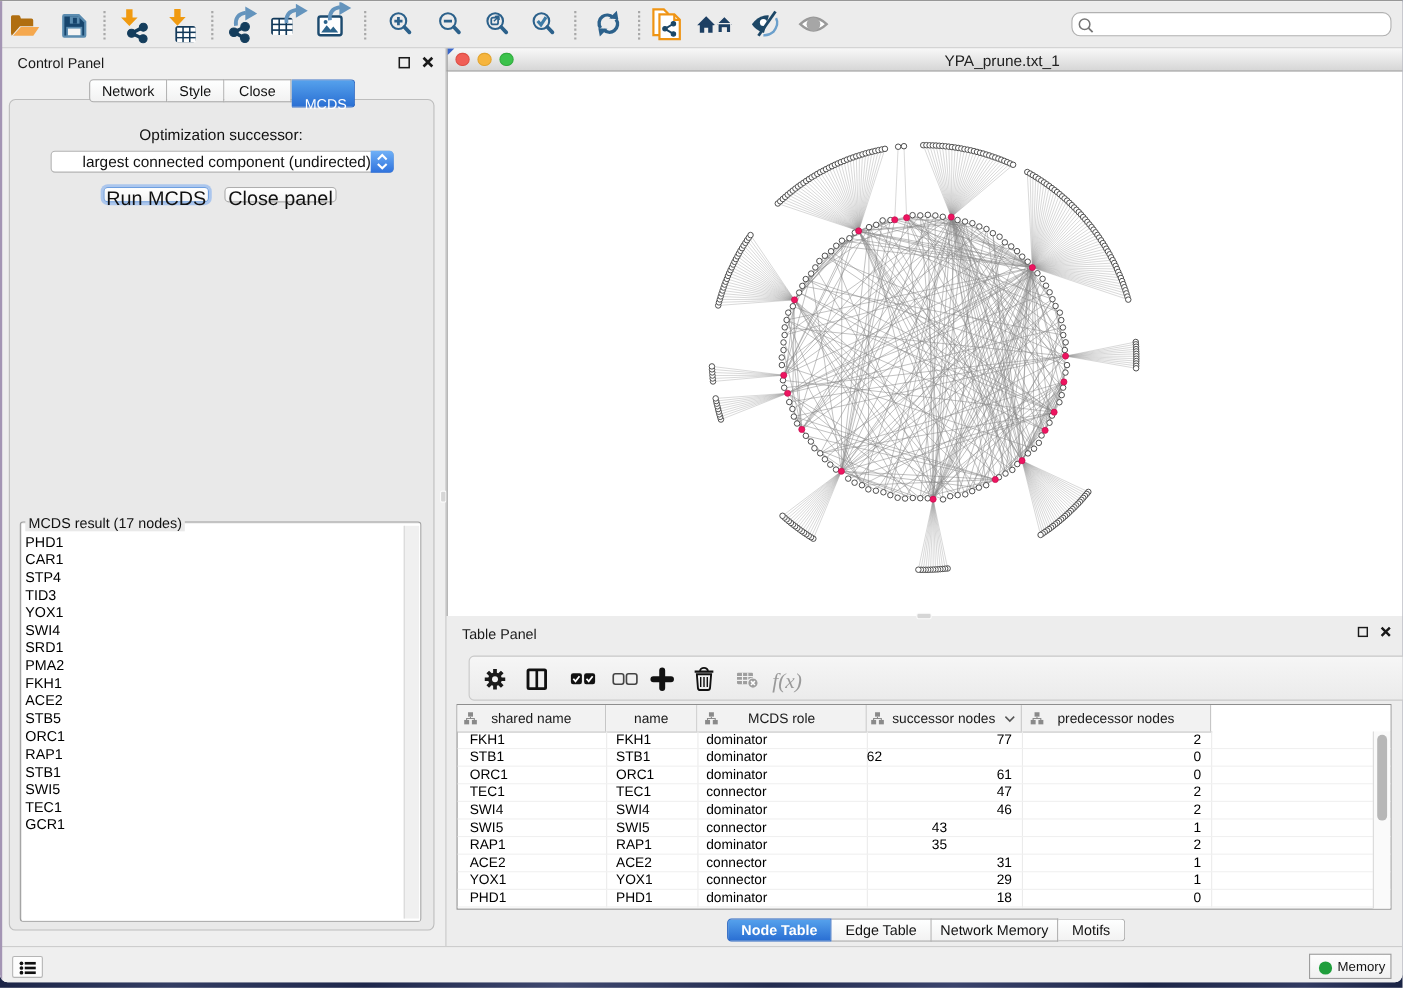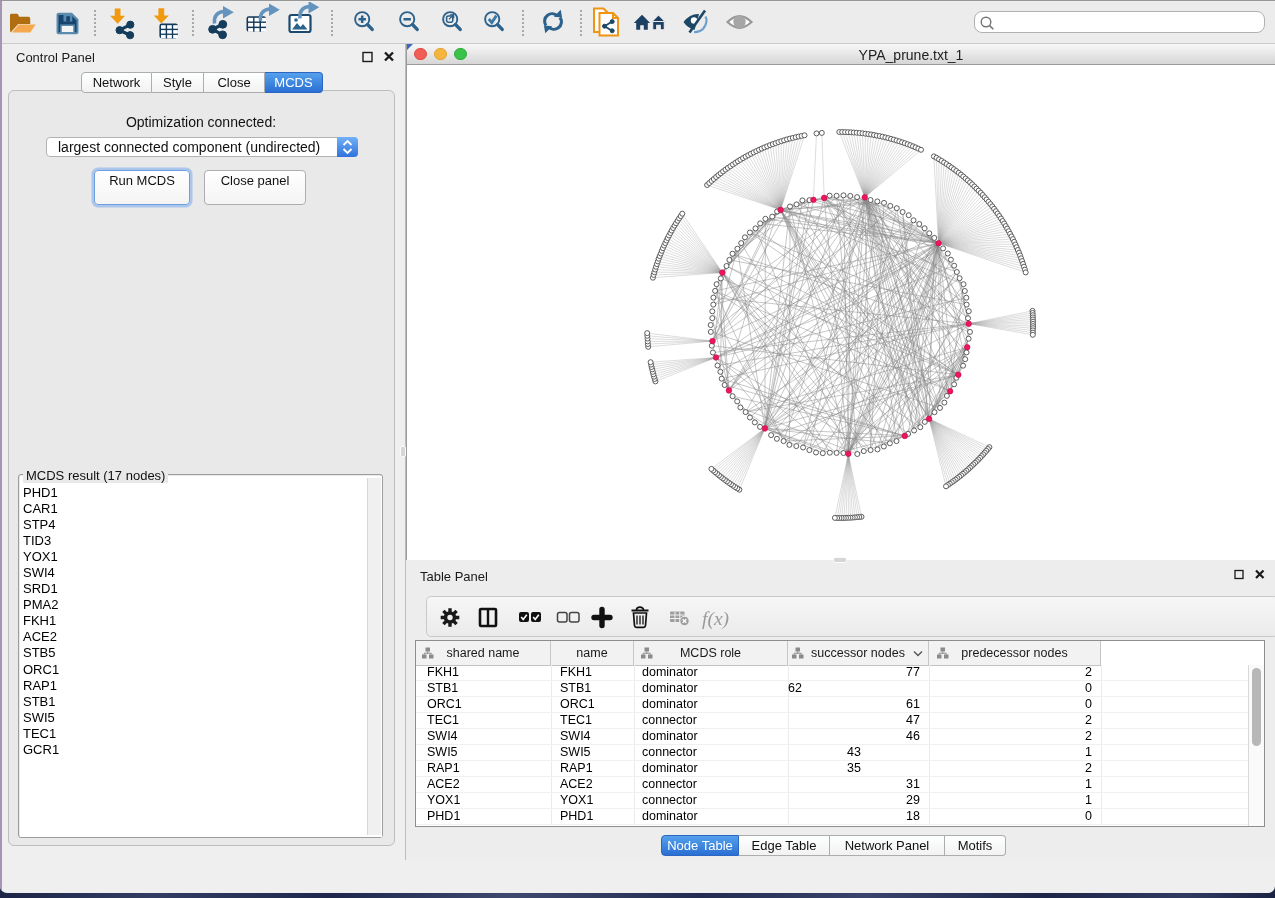--- a/index.html
+++ b/index.html
@@ -21,23 +21,23 @@
   
   #cpanel { position:absolute; left:2px; top:43px; width:402px; height:816px; background:#efefef; }
   #cpTitle { position:absolute; left:14px; top:6px; font-size:13px; color:#1a1a1a; }
   #cpBox { position:absolute; left:6px; top:46px; width:387px; height:756px; background:#e9e9e9; border:1px solid #bdbdbd; border-radius:6px; }
   .tabbar { position:absolute; height:21px; display:flex; font-size:13px; }
   .tab { height:21px; line-height:20px; padding:0 14px; background:linear-gradient(#feffff,#f2f2f2); border:1px solid #adadad; border-left:none; color:#111; text-align:center; }
   .tab.first { border-left:1px solid #adadad; border-radius:4px 0 0 4px; }
   .tab.last { border-radius:0 4px 4px 0; }
   .tab.sel { background:linear-gradient(#55a1ec,#2a6fd3); color:#fff; border-color:#2a66c2; }
   #optLabel { position:absolute; left:0; top:70px; width:398px; text-align:center; font-size:14px; color:#111; }
-  #combo { position:absolute; left:44px; top:93px; width:312px; height:20px; background:#fff; border:1px solid #b3b3b3; border-radius:4px; font-size:14px; line-height:19px; padding-left:11px; color:#111; }
+  #combo { position:absolute; left:44px; top:93px; width:312px; height:20px; background:#fff; border:1px solid #b3b3b3; border-radius:4px; font-size:14px; line-height:19px; padding-left:28px; color:#111; }
   #comboBtn { position:absolute; right:-1px; top:-1px; width:21px; height:20px; border-radius:0 4px 4px 0; background:linear-gradient(#70b1f7,#2f72dd); }
-  .btn { position:absolute; height:35px; background:linear-gradient(#ffffff,#f4f4f4); border:1px solid #aeaeae; border-radius:4px; font-size:13px; text-align:center; color:#111; line-height:19px; }
+  .btn { position:absolute; height:14px; background:linear-gradient(#ffffff,#f4f4f4); border:1px solid #aeaeae; border-radius:4px; font-size:18px; text-align:center; color:#111; line-height:19px; }
   #runBtn { left:92px; top:126px; width:96px; border-color:#6e9fe0; box-shadow:0 0 0 2.5px rgba(120,170,240,.55); }
   #closeBtn { left:202px; top:126px; width:102px; }
   #fieldset { position:absolute; left:16px; top:430px; width:365px; height:364px; border:1px solid #9d9d9d; border-radius:3px; }
   #legend { position:absolute; left:4px; top:-7px; background:#e9e9e9; padding:0 3px; font-size:13px; color:#111; z-index:3; }
   #mlist { position:absolute; left:1px; top:1px; width:362px; height:361px; background:#fff; font-size:13px; color:#000; padding-top:9px; }
   #mlist .li { height:16.05px; line-height:16px; padding-left:3px; }
   #mtrack { position:absolute; right:1px; top:2px; width:14px; height:357px; background:#f0f0f0; border-left:1px solid #d8d8d8; }
   
   #vsplit { position:absolute; left:405px; top:43px; width:1px; height:816px; background:#bdbdbd; }
   #vhandle { position:absolute; left:400px; top:445px; width:6px; height:11px; background:#d6d6d6; border:1px solid #fbfbfb; border-radius:2px; }
@@ -216,23 +216,23 @@
     <div id="cpTitle">Control Panel</div>
     <svg width="40" height="16" style="position:absolute;left:358px;top:6px">
 <rect x="3" y="2.5" width="9" height="9" fill="none" stroke="#1a1a1a" stroke-width="1.4"></rect>
 <path d="M25 2.5 L33 10.5 M33 2.5 L25 10.5" stroke="#1a1a1a" stroke-width="2.4"></path>
 </svg>
     <div id="cpBox"></div>
     <div class="tabbar" style="left:79px; top:28px;">
       <div class="tab first" style="width:71px; padding:0;">Network</div>
       <div class="tab" style="width:52px; padding:0;">Style</div>
       <div class="tab" style="width:61px; padding:0;">Close</div>
-      <div class="tab sel last" style="width:58px; padding:0;">MCDS</div>
+      <div class="tab sel last" style="width:58px; padding:12px;">MCDS</div>
     </div>
-    <div id="optLabel">Optimization connected:</div>
+    <div id="optLabel">Optimization successor:</div>
     <div id="combo">largest connected component (undirected)
       <div id="comboBtn">
           <svg width="21" height="20" style="position:absolute;left:0;top:0">
 <path d="M6.5 8 L10.5 4 L14.5 8" stroke="#fff" stroke-width="1.9" fill="none"></path>
 <path d="M6.5 12 L10.5 16 L14.5 12" stroke="#fff" stroke-width="1.9" fill="none"></path>
 </svg>
         </div>
     </div>
     <div class="btn" id="runBtn">Run MCDS</div>
     <div class="btn" id="closeBtn">Close panel</div>
@@ -773,21 +773,41 @@
           <span style="left:144px">PHD1</span>
           <span style="left:226px">dominator</span>
 <span style="left:372px;width:132px;text-align:right">18</span>
           <span style="left:513px;width:163px;text-align:right">0</span>
 </div>
       <div id="tscroll">
           <div id="tthumb"></div>
         </div>
     </div>
     <div id="ttabs">
-      <div class="tab first sel" style="width:78px; padding:0;">Node Table</div>
+      <div class="tab first sel" style="width:95px; padding:0;font-weight:bold;">Node Table</div>
       <div class="tab" style="width:91px; padding:0;">Edge Table</div>
-      <div class="tab" style="width:115px; padding:0;">Network Panel</div>
+      <div class="tab" style="width:115px; padding:0;">Network Memory</div>
       <div class="tab last" style="width:61px; padding:0;">Motifs</div>
     </div>
   </div>
 
+  <div id="sbar">
+    <div id="listBtn">
+        <svg width="28" height="20" style="position:absolute;left:0;top:0">
+<g fill="#111">
+<circle cx="7.5" cy="5.7" r="1.7"></circle>
+            <circle cx="7.5" cy="10" r="1.7"></circle>
+            <circle cx="7.5" cy="14.3" r="1.7"></circle>
+<rect x="10.5" y="4.5" width="10" height="2.4"></rect>
+            <rect x="10.5" y="8.8" width="10" height="2.4"></rect>
+            <rect x="10.5" y="13.1" width="10" height="2.4"></rect>
+</g>
+        </svg>
+      </div>
+    <div id="memBtn">
+        <svg width="16" height="16" style="position:absolute;left:7px;top:4.5px">
+<circle cx="7" cy="7" r="6" fill="#1f9e3c"></circle>
+        </svg>
+        <span style="position:absolute;left:25px;top:0.5px">Memory</span>
+      </div>
+  </div>
   <div id="lborder"></div>
 </div>
 
 </body></html>

